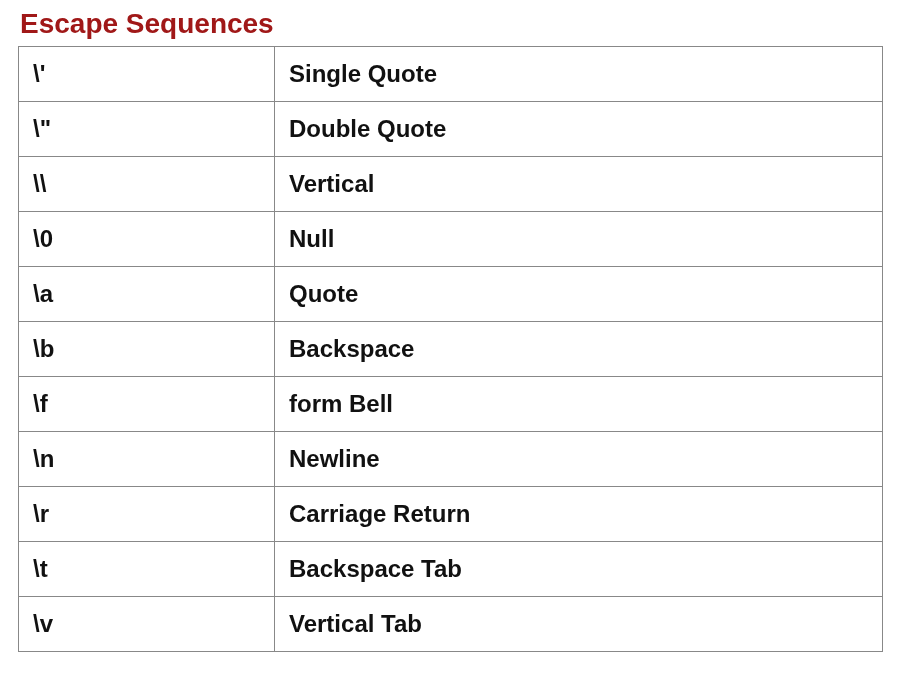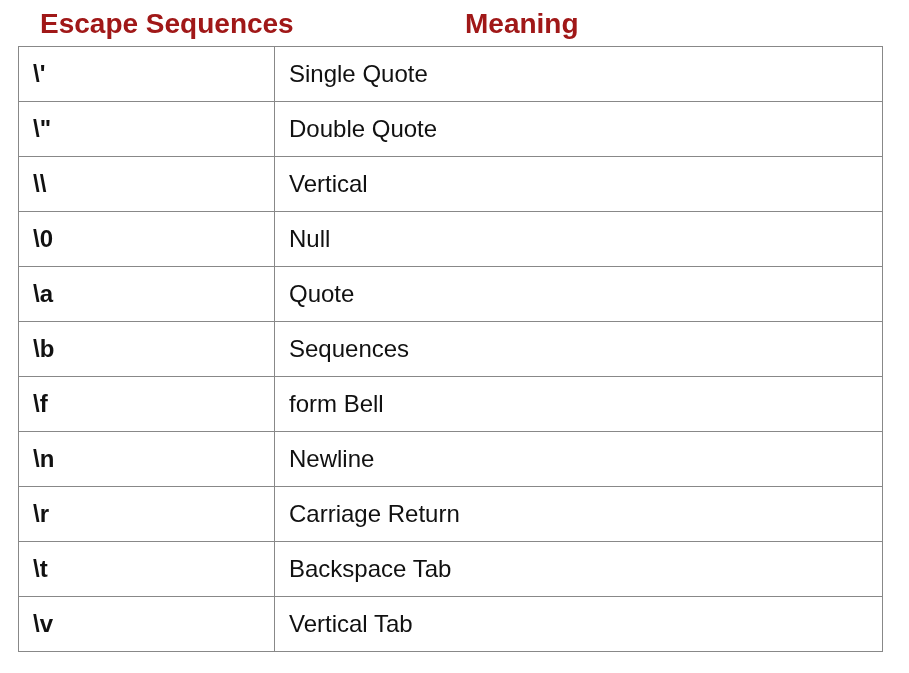--- a/index.html
+++ b/index.html
@@ -13,53 +13,51 @@
     .headers {
       display: flex;
       font-weight: bold;
       color: #a01818;
       font-size: 28px;
       margin-bottom: 6px;
       padding-left: 2px;
     }
     .header-left {
       width: 425px;
-      margin-left: 20px;
     }
     .header-right {
       flex: 1;
     }
     table {
       border-collapse: collapse;
       width: 864px;
       table-layout: fixed;
     }
     td {
       border: 1px solid #888;
       padding: 10px 14px;
       font-size: 24px;
       color: #111;
-      font-weight: 400;
+      font-weight: 700;
       height: 55px;
       vertical-align: middle;
     }
     td.col-seq {
       width: 256px;
       font-weight: 600;
     }
     td.col-mean {
       width: 608px;
     }
   </style>
 </head>
 <body>
 
 <div class="headers">
   <div class="header-left">Escape Sequences</div>
-  <div class="header-right">Meaning</div>
 </div>
 
 <table>
   <tbody id="table-body">
       <tr>
         <td class="col-seq">\'</td>
         <td class="col-mean">Single Quote</td>
       </tr>
       <tr>
         <td class="col-seq">\"</td>
@@ -72,21 +70,21 @@
       <tr>
         <td class="col-seq">\0</td>
         <td class="col-mean">Null</td>
       </tr>
       <tr>
         <td class="col-seq">\a</td>
         <td class="col-mean">Quote</td>
       </tr>
       <tr>
         <td class="col-seq">\b</td>
-        <td class="col-mean">Sequences</td>
+        <td class="col-mean">Backspace</td>
       </tr>
       <tr>
         <td class="col-seq">\f</td>
         <td class="col-mean">form Bell</td>
       </tr>
       <tr>
         <td class="col-seq">\n</td>
         <td class="col-mean">Newline</td>
       </tr>
       <tr>

